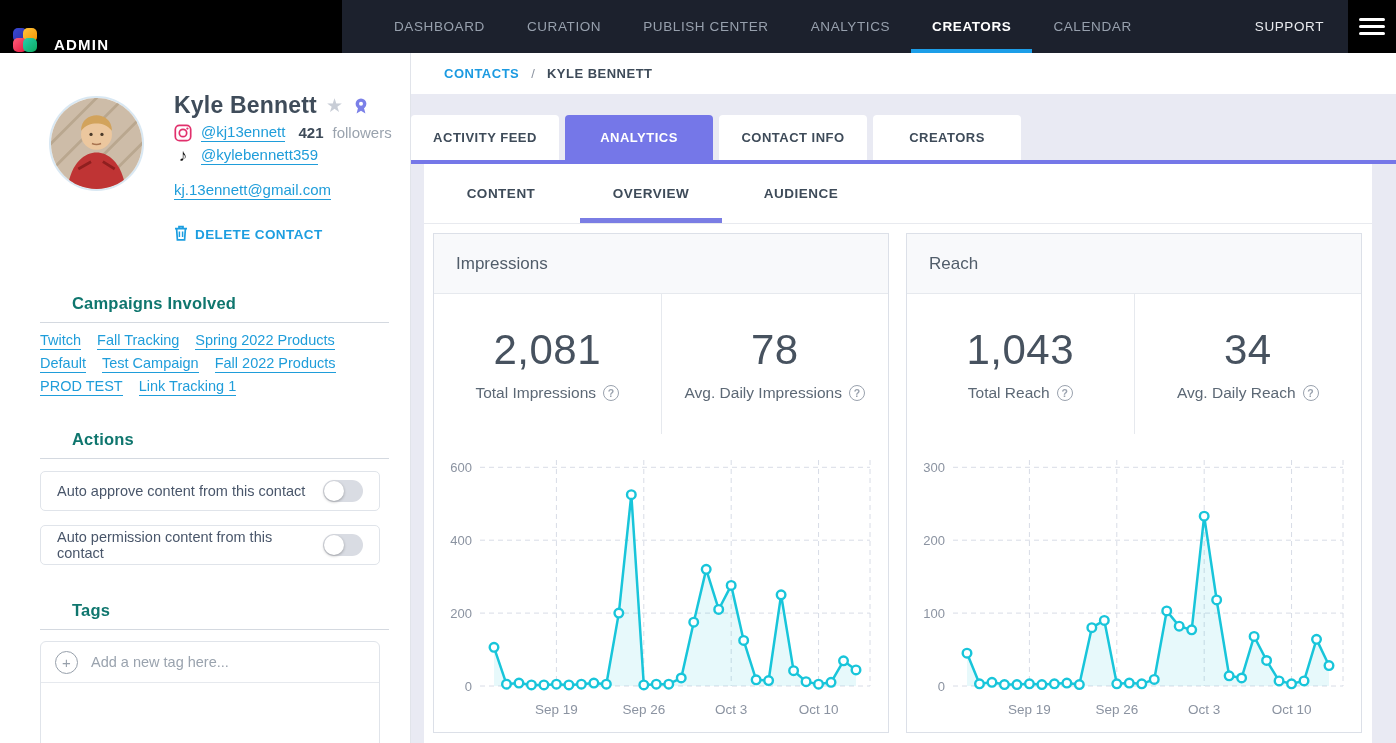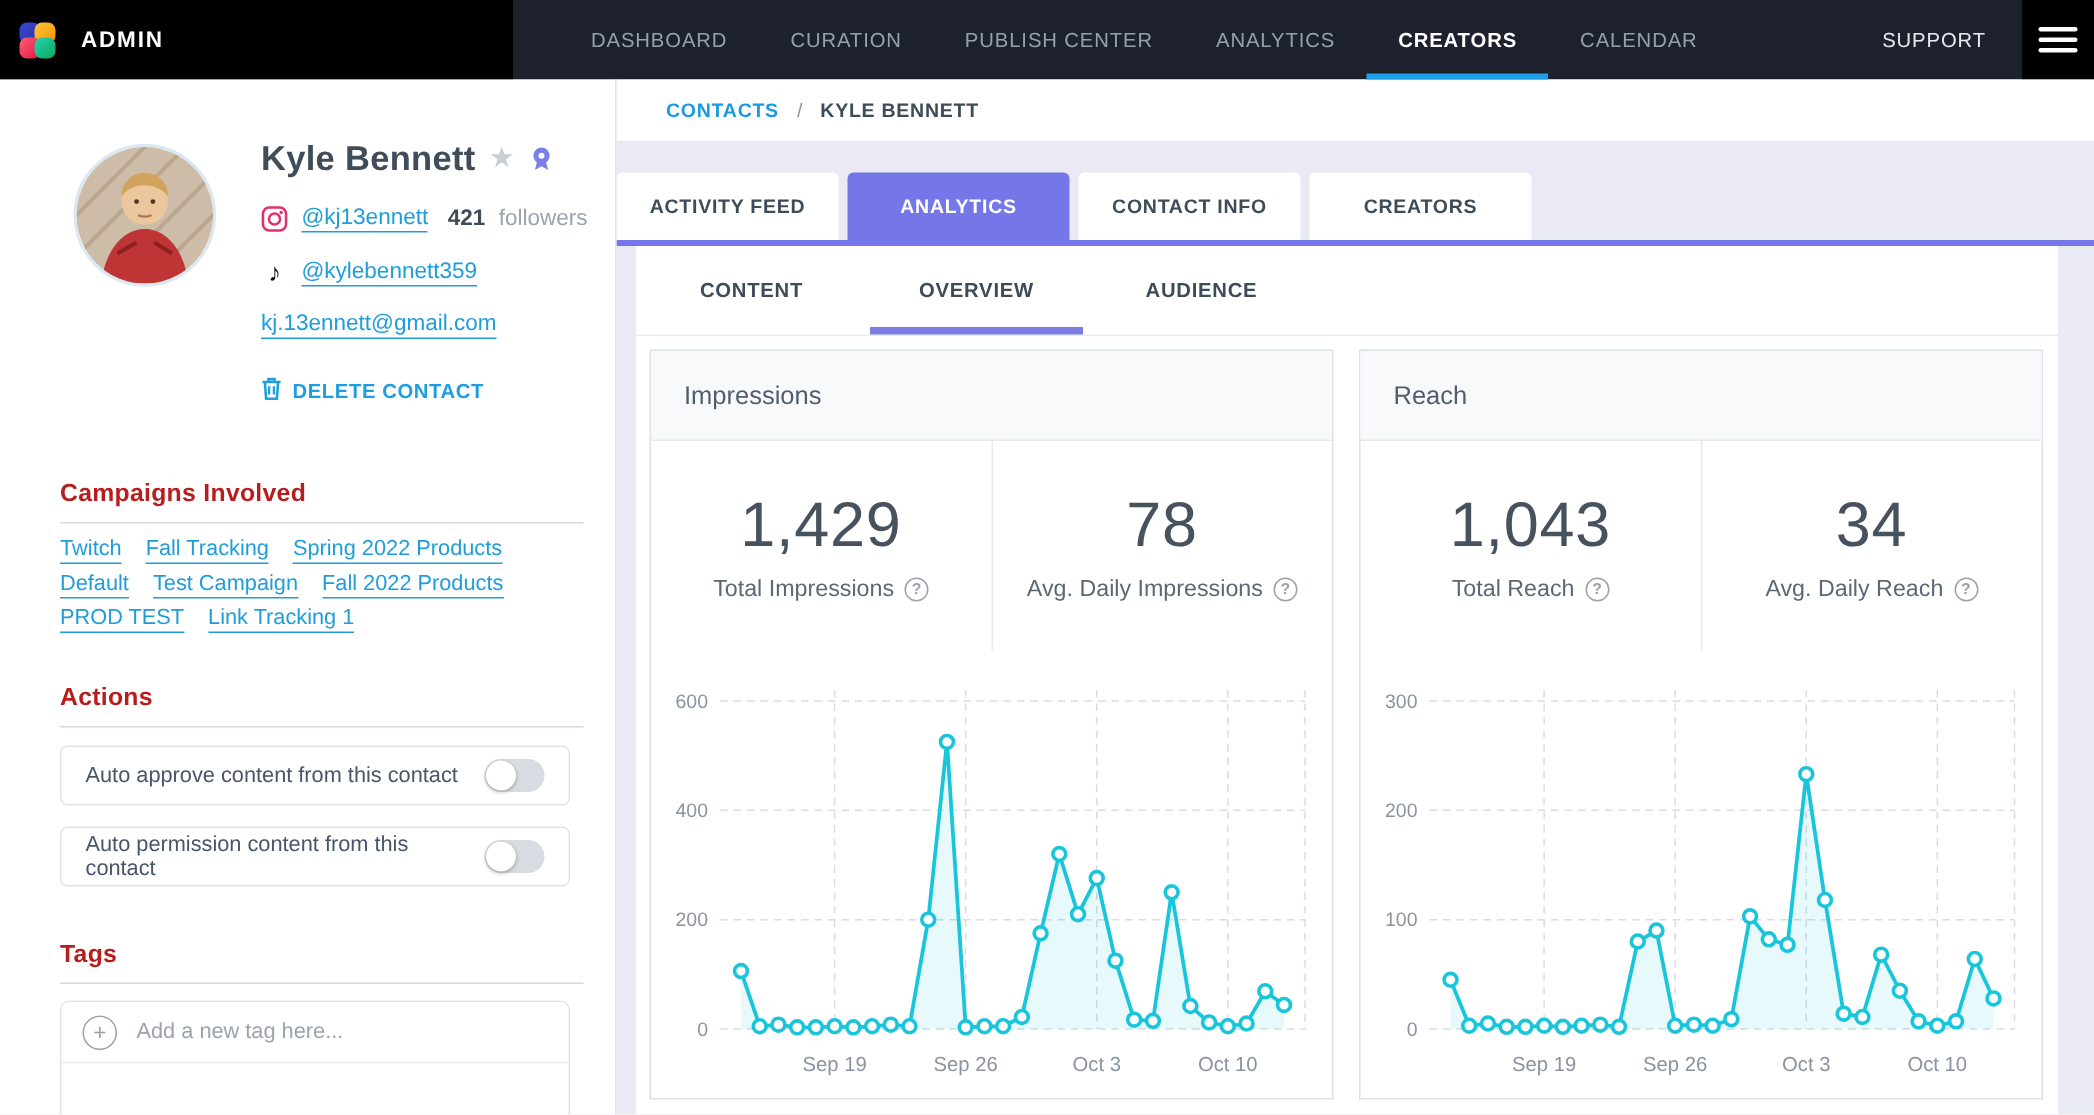--- a/index.html
+++ b/index.html
@@ -2,21 +2,21 @@
 <html><head>
 <meta charset="utf-8">
 <style>
   * { margin:0; padding:0; box-sizing:border-box; }
   html,body { width:1396px; height:743px; overflow:hidden; }
   body { font-family:"Liberation Sans", sans-serif; background:#e9eaf3; }
   .page { width:1396px; height:743px; position:relative; overflow:hidden; }
 
   
   .nav { height:53px; background:#1c212d; display:flex; align-items:stretch; }
-  .brand { width:342px; background:#000; display:flex; align-items:center; padding-left:12px; gap:16px; flex:none; }
+  .brand { width:342px; background:#000; display:flex; align-items:flex-end; padding-left:12px; gap:16px; flex:none; }
   .logo { width:26px; height:26px; position:relative; flex:none; }
   .logo i { position:absolute; width:14px; height:14px; border-radius:5px; display:block; }
   .logo .tl { left:1px; top:1px;  background:linear-gradient(135deg,#3a49d6,#2b2f9e); }
   .logo .tr { left:11px; top:1px; background:linear-gradient(135deg,#ffc53d,#f59300); }
   .logo .bl { left:1px; top:11px; background:linear-gradient(135deg,#ff5e7a,#e3173d); }
   .logo .br { left:11px; top:11px;background:linear-gradient(135deg,#27d0ae,#0da95f); }
   .brand-text { color:#fff; font-size:15px; font-weight:700; letter-spacing:1.2px; }
   .nav-menu { flex:1; display:flex; align-items:stretch; padding-left:31px; }
   .nav-item { position:relative; display:flex; align-items:center; padding:0 21px; color:#97a0ad; font-size:13.5px; font-weight:500; letter-spacing:.6px; cursor:pointer; }
   .nav-item.active { color:#fff; font-weight:600; }
@@ -32,31 +32,31 @@
 
   
   .profile { margin-top:43px; padding-left:49px; display:flex; gap:30px; }
   .avatar { width:95px; height:95px; border-radius:50%; overflow:hidden; flex:none; border:2px solid #d9e8f3; }
   .avatar svg { display:block; width:100%; height:100%; }
   .pinfo { padding-top:0; }
   .name-row { display:flex; align-items:center; gap:9px; margin-top:-4px; }
   .pname { font-size:23px; font-weight:600; color:#3f4c5a; letter-spacing:.2px; }
   .star { font-size:19px; color:#c8cdd6; line-height:1; }
   .medal svg { display:block; }
-  .social-row { display:flex; align-items:center; gap:9px; margin-top:17px; }
+  .social-row { display:flex; align-items:center; gap:9px; margin-top:4px; }
   .ig-icon svg { display:block; }
   .tt-icon { font-size:17px; color:#111; line-height:1; width:18px; text-align:center; }
   .blue-link { color:#1f9dda; font-size:15px; font-weight:500; text-decoration:none; border-bottom:1.5px solid #1f9dda; padding-bottom:1px; cursor:pointer; }
   .fcount { color:#3e4b59; font-size:15px; font-weight:600; margin-left:4px; }
   .flabel { color:#9aa3ae; font-size:15px; }
   .email-row { margin-top:16px; }
   .delete-btn { display:flex; align-items:center; gap:7px; margin-top:26px; color:#1d9ee0; font-size:13.5px; font-weight:700; letter-spacing:.4px; cursor:pointer; }
   .side-sec { margin:0 21px 0 40px; }
   .sec-campaigns { margin-top:50px; }
-  .side-sec h2 { font-size:16.5px; font-weight:700; color:#b91c1c; letter-spacing:.2px; }
+  .side-sec h2 { font-size:16.5px; font-weight:700; color:#0f766e; letter-spacing:.2px;margin-left:32px; }
   .sec-divider { height:1px; background:#d4d9e0; margin-top:9px; }
   .camp-links { margin-top:9px; display:flex; flex-wrap:wrap; column-gap:16px; row-gap:5px; width:350px;align-items:center; }
   .camp-link { font-size:14.5px; }
   .sec-actions { margin-top:34px; }
   .action-row { width:340px; height:40px; border:1px solid #e0e4ea; border-radius:5px; display:flex; align-items:center; justify-content:space-between; padding:0 16px; margin-top:14px; background:#fff;gap:14px; }
   .action-row:first-of-type { margin-top:12px; }
   .action-label { color:#49566a; font-size:14.5px; font-weight:500; }
   .toggle { width:40px; height:22px; border-radius:11px; background:#d9dce3; position:relative; cursor:pointer; flex:none; }
   .toggle .knob { position:absolute; left:1px; top:1px; width:20px; height:20px; border-radius:50%; background:#fff; box-shadow:0 1px 3px rgba(0,0,0,.3); }
   .sec-tags { margin-top:36px; }
@@ -265,21 +265,21 @@
             </div>
             <div class="subtab">
               <span>AUDIENCE</span>
             </div>
           </div>
         <div class="cards" id="cardsRow">
             <div class="card">
               <div class="card-header">Impressions</div>
               <div class="card-stats">
                 <div class="stat">
-                  <div class="stat-value">1,429</div>
+                  <div class="stat-value">2,081</div>
                   <div class="stat-label">
                     <span>Total Impressions</span>
                     <span class="qmark">?</span>
                   </div>
                 </div>
                 <div class="stat">
                   <div class="stat-value">78</div>
                   <div class="stat-label">
                     <span>Avg. Daily Impressions</span>
                     <span class="qmark">?</span>

